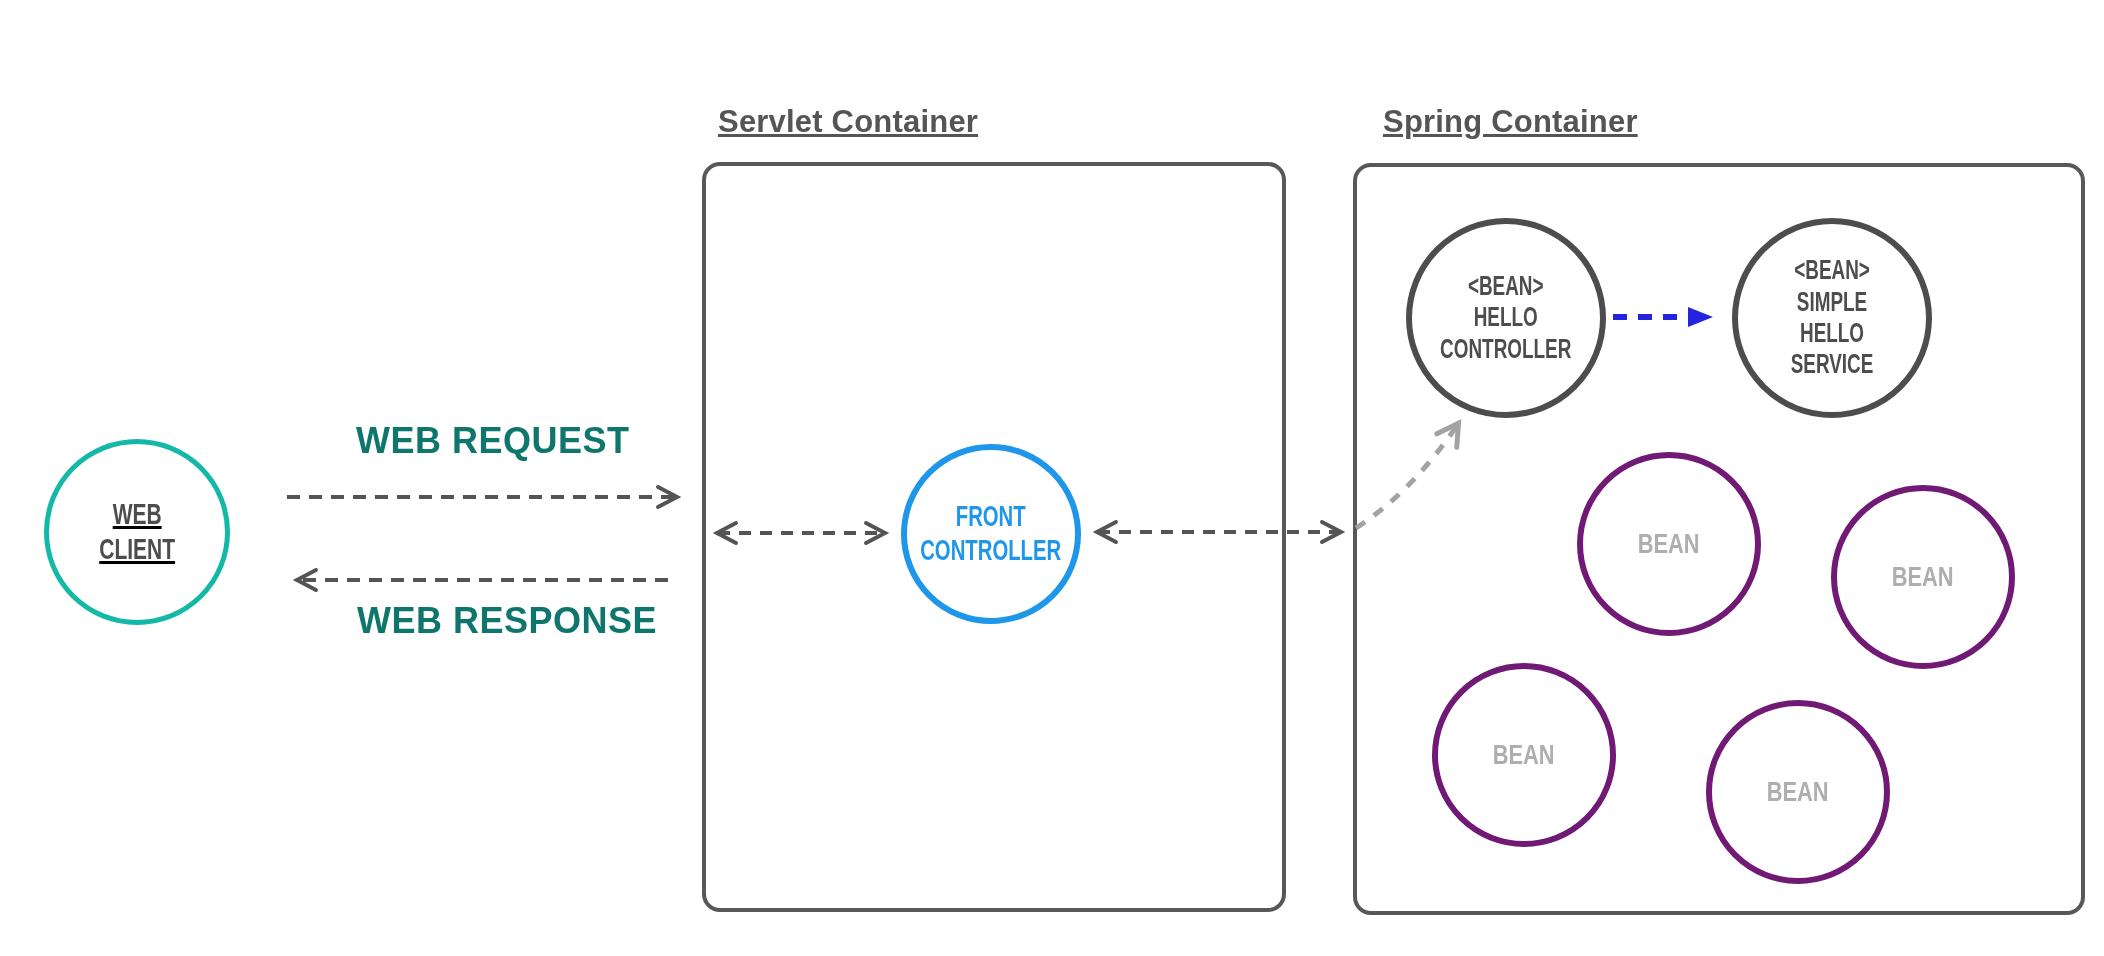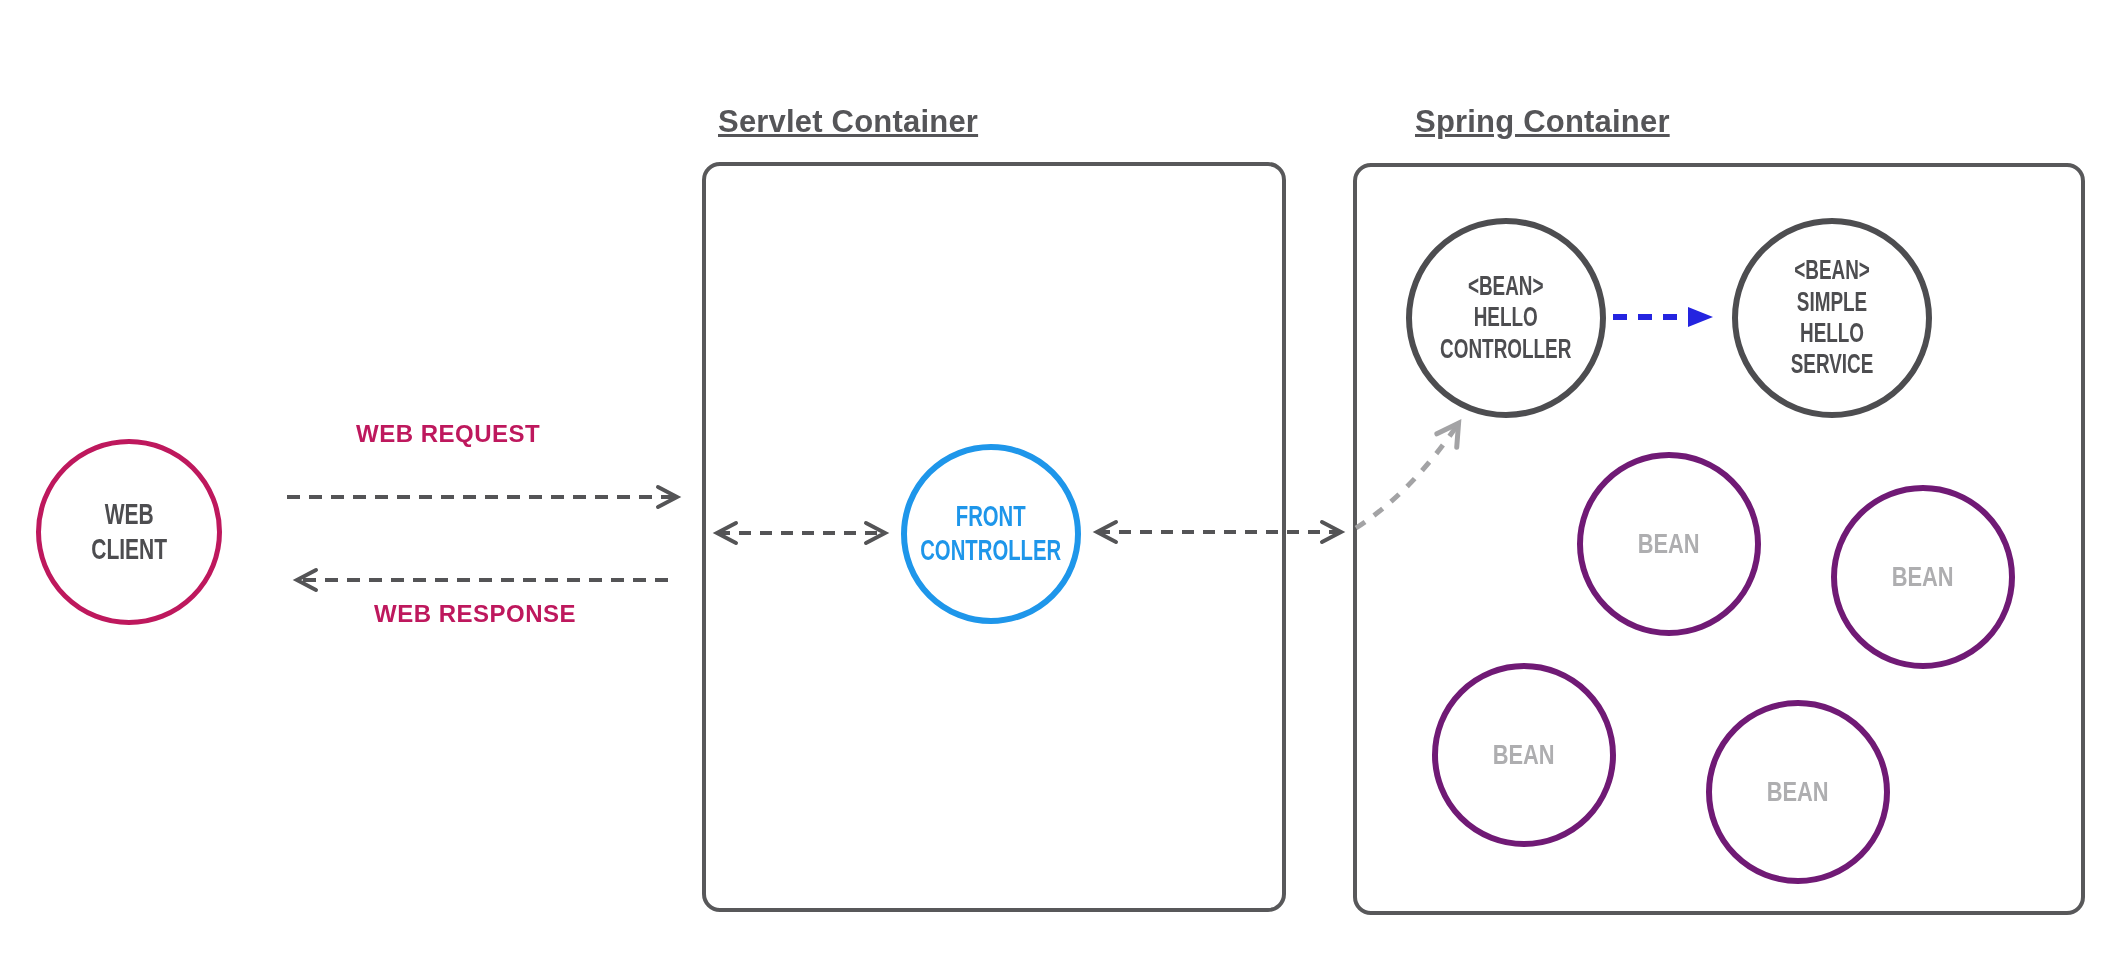--- a/index.html
+++ b/index.html
@@ -22,22 +22,23 @@
     font-weight:bold;
     text-transform:uppercase;
     line-height:1.16;
     letter-spacing:0px;
     transform:scaleX(0.70);
     transform-origin:center center;
     white-space:nowrap;
   }
   .node-label span{display:block;}
   .client-node{
-    left:36px;top:439px;width:186px;height:186px;
-    border:5px solid #be185d;
+    left:44px;top:439px;width:186px;height:186px;
+    border:5px solid #14b8a6;
+    text-decoration:underline;
   }
   .client-node .node-label{font-size:30px;color:#4d4d50;}
   .front-controller-node{
     left:901px;top:444px;width:180px;height:180px;
     border:6px solid #1e96ea;
     align-items:center;
   }
   .front-controller-node .node-label{font-size:29px;color:#1e96ea;}
   .named-bean-node{
     border:6px solid #4d4d50;
@@ -65,31 +66,31 @@
   .container-title{
     position:absolute;
     font-size:31px;
     font-weight:bold;
     color:#555558;
     letter-spacing:0.2px;
     white-space:nowrap;
     text-decoration:underline;
   }
   .servlet-title{left:718px;top:104px;}
-  .spring-title{left:1383px;top:104px;margin-left:32px;}
+  .spring-title{left:1383px;top:104px;}
   .flow-label{
     position:absolute;
-    font-size:24px;
+    font-size:36px;
     font-weight:bold;
-    color:#be185d;
+    color:#0f766e;
     letter-spacing:0.5px;
     white-space:nowrap;
   }
   .request-label{left:356px;top:420px;}
-  .response-label{left:374px;top:600px;}
+  .response-label{left:357px;top:600px;}
   #arrow-layer{
     position:absolute;left:0;top:0;width:2104px;height:956px;
     pointer-events:none;
   }
 </style>
 </head>
 <body>
 
 <div id="canvas">
 

